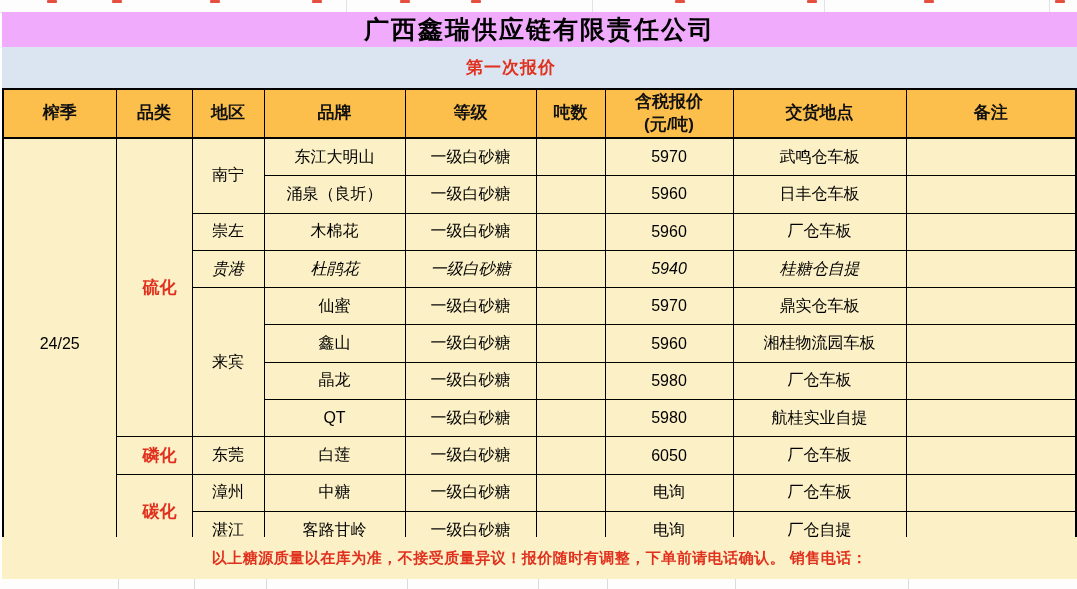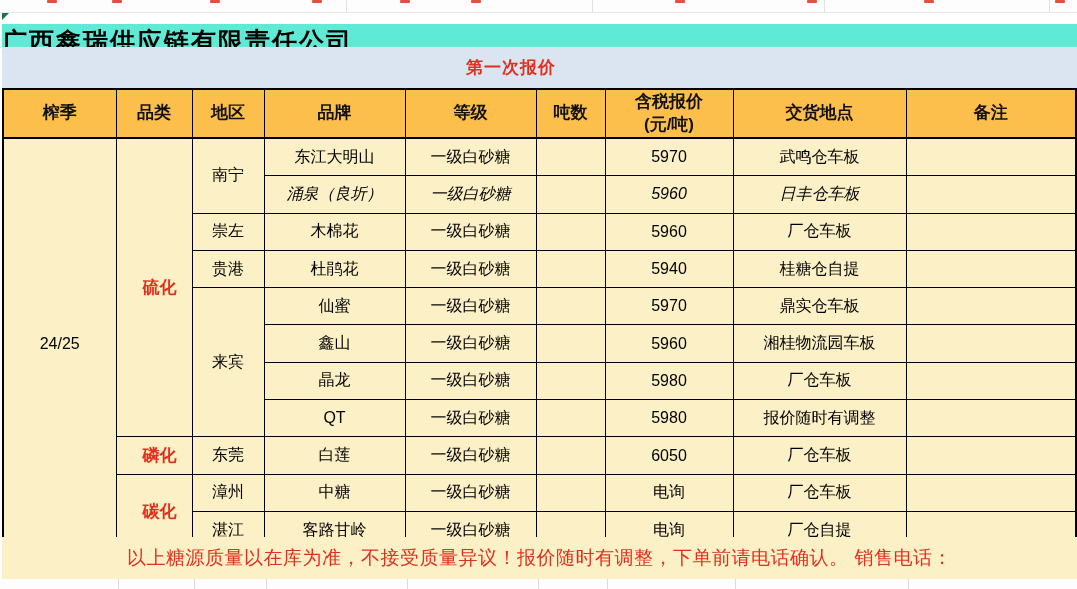--- a/index.html
+++ b/index.html
@@ -22,22 +22,22 @@
     background:#fdfdfd;border-bottom:1px solid #e6e9ec;
   }
   .top-strip .vline{position:absolute;top:0;width:1px;height:12px;background:#dfe3e8;}
   .top-strip .red-mark{position:absolute;top:0;height:3px;width:10px;border-radius:1px;background:var(--accent-red);opacity:.85;}
   .error-flag{
     position:absolute;left:2px;top:13px;width:0;height:0;
     border-top:7px solid #1e7145;border-right:7px solid transparent;
   }
   
   .title-band{
-    position:absolute;left:2px;top:24px;width:1075px;height:35px;
-    background:#5eead4;display:flex;align-items:center;justify-content:flex-start;
+    position:absolute;left:2px;top:12px;width:1075px;height:35px;
+    background:#f0abfc;display:flex;align-items:center;justify-content:center;
   }
   .title-band span{font-size:25px;font-weight:bold;letter-spacing:2px;color:#000;}
   
   .date-band{
     position:absolute;left:2px;top:47px;width:1075px;height:41px;
     background:var(--date-bg);display:flex;align-items:center;
   }
   .date-band .date-text{margin-left:6px;font-size:15px;color:#000;}
   .date-band .round-text{
     position:absolute;left:420px;font-size:17px;font-weight:bold;color:var(--accent-red);
@@ -67,21 +67,21 @@
   }
   table.quote tbody td.red{
     color:var(--accent-red);font-weight:bold;font-size:17px;padding-left:13px;
   }
   
   .footer-band{
     position:absolute;left:2px;top:537px;width:1075px;height:42px;
     background:var(--cell-bg);display:flex;align-items:center;justify-content:center;
     border-bottom:1px solid #e6e2d0;
   }
-  .footer-band span{font-size:19px;font-weight:normal;color:var(--accent-red);letter-spacing:.5px;}
+  .footer-band span{font-size:15px;font-weight:bold;color:var(--accent-red);letter-spacing:.5px;}
   
   .bottom-strip{position:absolute;left:0;top:579px;width:1077px;height:10px;background:#fdfdfd;}
   .bottom-strip .vline{position:absolute;top:0;width:1px;height:10px;background:#d8dce2;}
 </style>
 </head>
 <body>
 
 <div class="top-strip">
     <div class="vline" style="left: 346px;"></div>
     <div class="vline" style="left: 592px;"></div>
@@ -139,38 +139,38 @@
         <td rowspan="11">24/25</td>
         <td rowspan="8" class="red">硫化</td>
         <td rowspan="2">南宁</td>
         <td>东江大明山</td>
         <td>一级白砂糖</td>
         <td></td>
         <td>5970</td>
         <td>武鸣仓车板</td>
         <td></td>
       </tr>
-      <tr style="height: 36.36px; font-style: italic;">
+      <tr style="height: 36.36px;">
         <td>涌泉（良圻）</td>
         <td>一级白砂糖</td>
         <td></td>
         <td>5960</td>
         <td>日丰仓车板</td>
         <td></td>
       </tr>
       <tr style="height: 36.36px;">
         <td>崇左</td>
         <td>木棉花</td>
         <td>一级白砂糖</td>
         <td></td>
         <td>5960</td>
         <td>厂仓车板</td>
         <td></td>
       </tr>
-      <tr style="height: 36.36px;">
+      <tr style="height: 36.36px; font-style: italic;">
         <td>贵港</td>
         <td>杜鹃花</td>
         <td>一级白砂糖</td>
         <td></td>
         <td>5940</td>
         <td>桂糖仓自提</td>
         <td></td>
       </tr>
       <tr style="height: 36.36px;">
         <td rowspan="4">来宾</td>
@@ -195,21 +195,21 @@
         <td></td>
         <td>5980</td>
         <td>厂仓车板</td>
         <td></td>
       </tr>
       <tr style="height: 36.36px;">
         <td>QT</td>
         <td>一级白砂糖</td>
         <td></td>
         <td>5980</td>
-        <td>报价随时有调整</td>
+        <td>航桂实业自提</td>
         <td></td>
       </tr>
       <tr style="height: 36.36px;">
         <td class="red">磷化</td>
         <td>东莞</td>
         <td>白莲</td>
         <td>一级白砂糖</td>
         <td></td>
         <td>6050</td>
         <td>厂仓车板</td>

